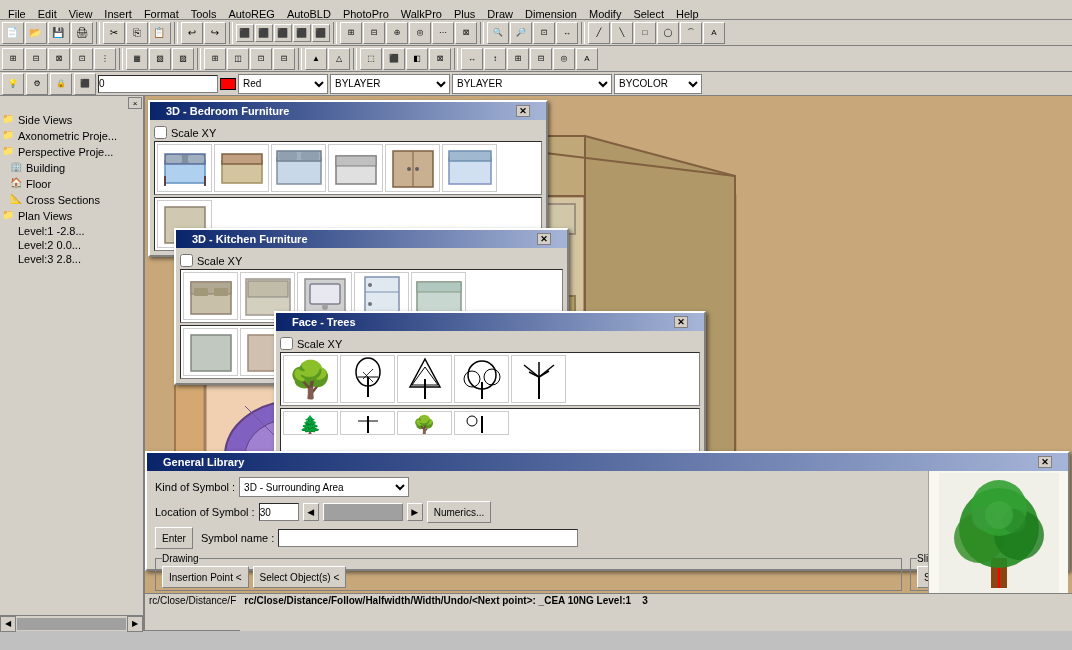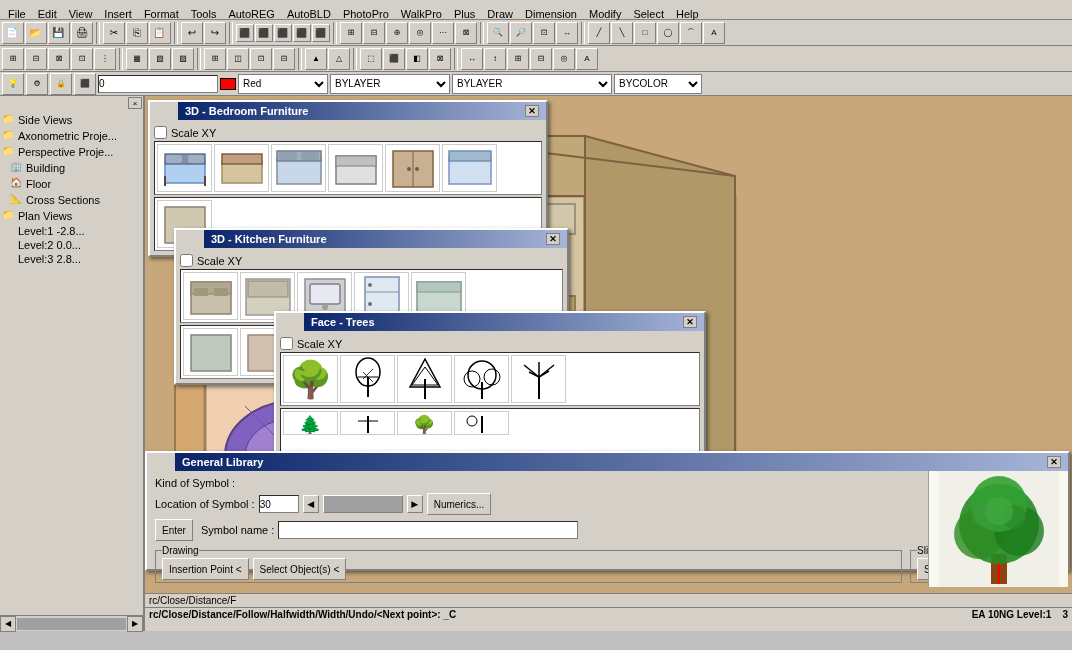--- a/index.html
+++ b/index.html
@@ -32,42 +32,42 @@
     .tree-indent1 { margin-left: 8px; }
     .tree-indent2 { margin-left: 16px; }
     .tree-icon { width: 14px; height: 14px; margin-right: 2px; display: inline-block; font-size: 10px; }
     .folder-icon { color: #f0c040; }
 
     
     .viewport { flex: 1; position: relative; overflow: hidden; background: #8b7355; }
 
     
     .dialog { position: absolute; background: #d4d0c8; border: 2px solid #808080; border-top: 2px solid #ffffff; border-left: 2px solid #ffffff; box-shadow: 2px 2px 4px rgba(0,0,0,0.5); }
-    .dialog-title { background: linear-gradient(to right, #0a246a, #a6b5d7); color: white; font-weight: bold; font-size: 11px; padding: 2px 7px; display: flex; align-items: center; justify-content: space-between; height: 18px; cursor: move; margin-left: 28px; }
+    .dialog-title { background: linear-gradient(to right, #0a246a, #a6b5d7); color: white; font-weight: bold; font-size: 11px; padding: 2px 16px; display: flex; align-items: center; justify-content: space-between; height: 18px; cursor: move; }
     .dialog-close { width: 14px; height: 12px; background: #d4d0c8; border: 1px solid #808080; color: black; font-size: 9px; display: flex; align-items: center; justify-content: center; cursor: pointer; font-weight: bold; }
     .dialog-content { padding: 4px; }
 
     
     .symbol-grid { display: flex; flex-wrap: wrap; gap: 2px; background: white; border: 1px inset #808080; padding: 2px; min-height: 50px; }
     .symbol-cell { width: 55px; height: 48px; border: 1px solid #ccc; display: flex; align-items: center; justify-content: center; background: white; cursor: pointer; overflow: hidden; }
     .symbol-cell svg { width: 50px; height: 44px; }
 
     
     .check-row { display: flex; align-items: center; gap: 4px; padding: 2px 0; font-size: 11px; }
     .check-row input { margin: 0; }
 
     
     .gen-lib { position: absolute; bottom: 60px; left: 510px; width: 555px; }
     .gen-lib-row { display: flex; align-items: center; padding: 2px 4px; gap: 4px; font-size: 11px; }
     .gen-lib-select { height: 20px; font-size: 10px; border: 1px solid #808080; background: white; min-width: 120px; }
     .gen-lib-input { height: 18px; font-size: 10px; border: 1px inset #808080; background: white; }
     .gen-lib-btn { height: 22px; font-size: 10px; background: #d4d0c8; border: 1px solid #808080; border-top-color: #ffffff; border-left-color: #ffffff; padding: 0 6px; cursor: pointer; }
 
     
-    .status-bar { position: absolute; bottom: 0; left: 0; right: 0; height: 38px; background: #d4d0c8; border-top: 1px solid #808080; display: flex; flex-direction: column; }
+    .status-bar { position: absolute; bottom: 0; left: 0; right: 0; height: 38px; background: #d4d0c8; border-top: 1px solid #808080; display: flex; flex-direction: row; }
     .status-line1 { font-size: 10px; padding: 1px 4px; border-bottom: 1px solid #808080; white-space: nowrap; overflow: hidden; }
     .status-line2 { font-size: 10px; padding: 1px 4px; white-space: nowrap; overflow: hidden; display: flex; justify-content: space-between; font-weight: bold; }
 
     
     .h-scroll { height: 16px; background: #d4d0c8; border-top: 1px solid #808080; display: flex; align-items: center; }
     .h-scroll-btn { width: 16px; height: 16px; background: #d4d0c8; border: 1px solid #808080; display: flex; align-items: center; justify-content: center; font-size: 8px; cursor: pointer; }
     .h-scroll-track { flex: 1; height: 12px; background: #a0a0a0; margin: 0 1px; }
 
     .bg-viewport { 
       background: #c8a87a;
@@ -508,20 +508,23 @@
 
     <div class="dialog gen-lib" style="left:0px; top:355px; width:925px;">
       <div class="dialog-title">
         <span>General Library</span>
         <div class="dialog-close">✕</div>
       </div>
       <div style="position:relative; padding:4px;">
 
         <div class="gen-lib-row">
           <span>Kind of Symbol :</span>
+          <select class="gen-lib-select" style="width:170px;">
+            <option>3D - Surrounding Area</option>
+          </select>
         </div>
 
         <div class="gen-lib-row">
           <span>Location of Symbol :</span>
           <input class="gen-lib-input" style="width: 40px;" value="30">
           <div class="tb-btn" style="width:16px;height:18px;font-size:9px;">◀</div>
           <div class="tb-btn" style="width:80px;height:18px;font-size:9px;background:#a0a0a0;"></div>
           <div class="tb-btn" style="width:16px;height:18px;font-size:9px;">▶</div>
           <button class="gen-lib-btn">Numerics...</button>
         </div>

